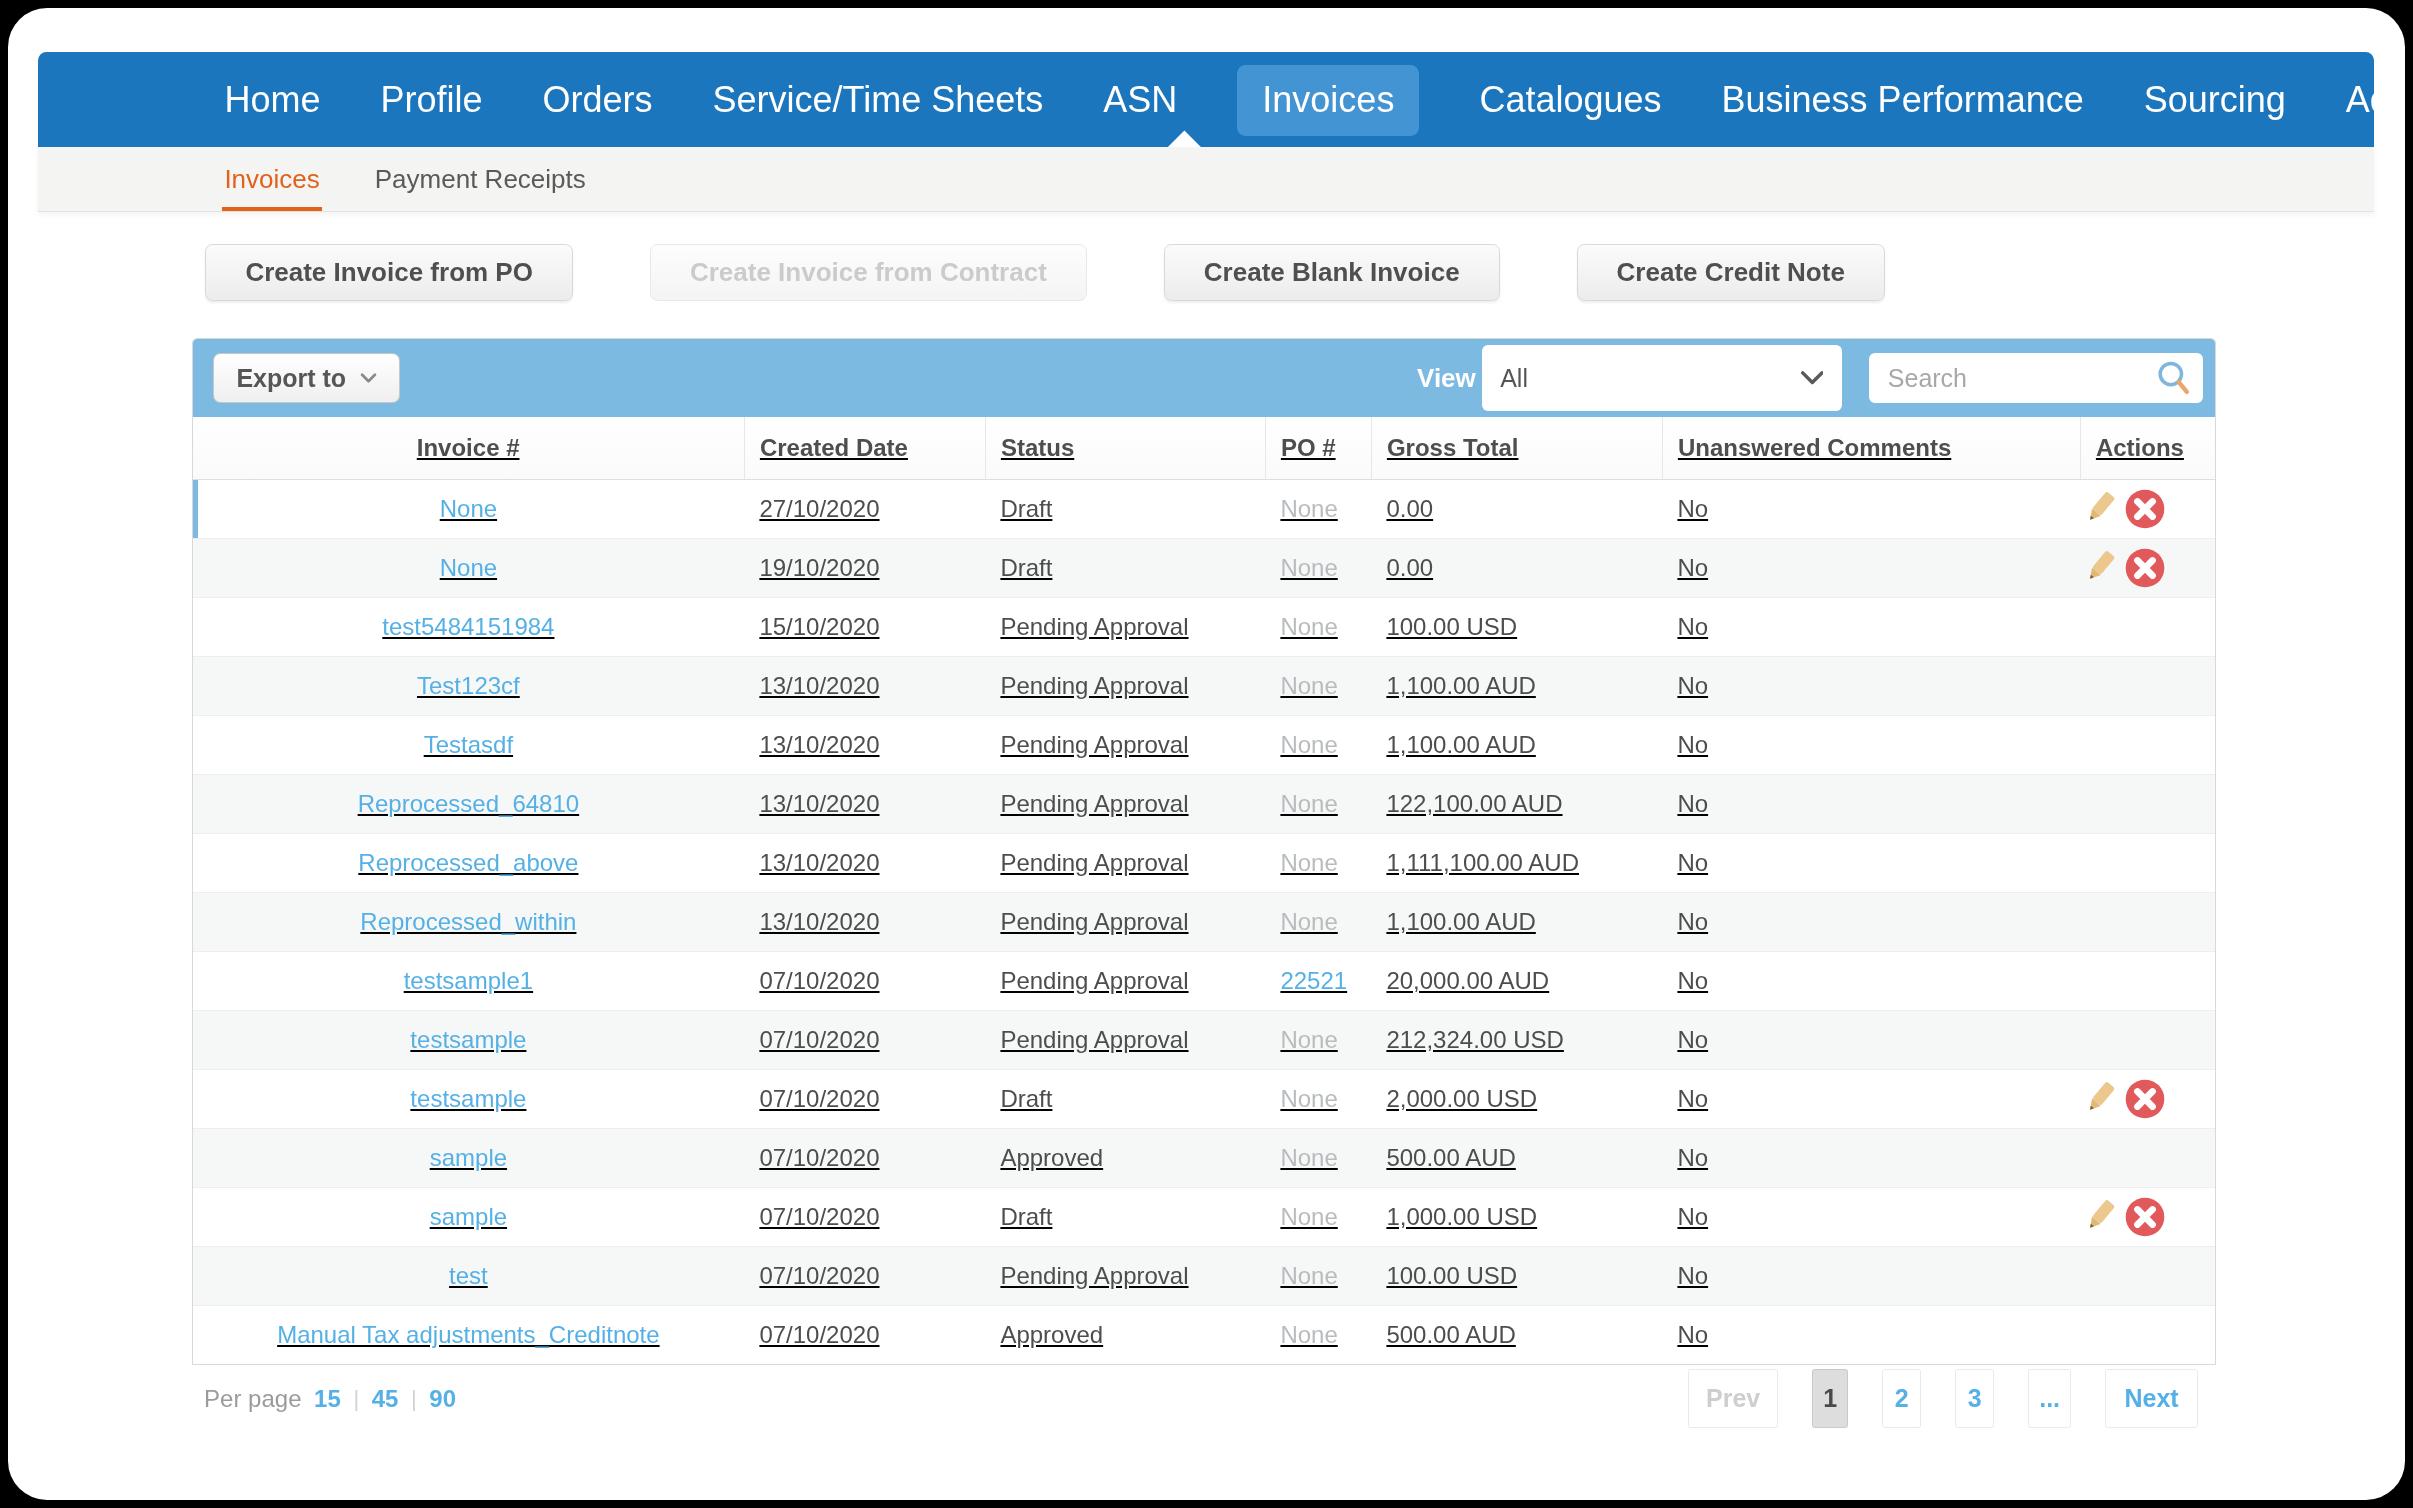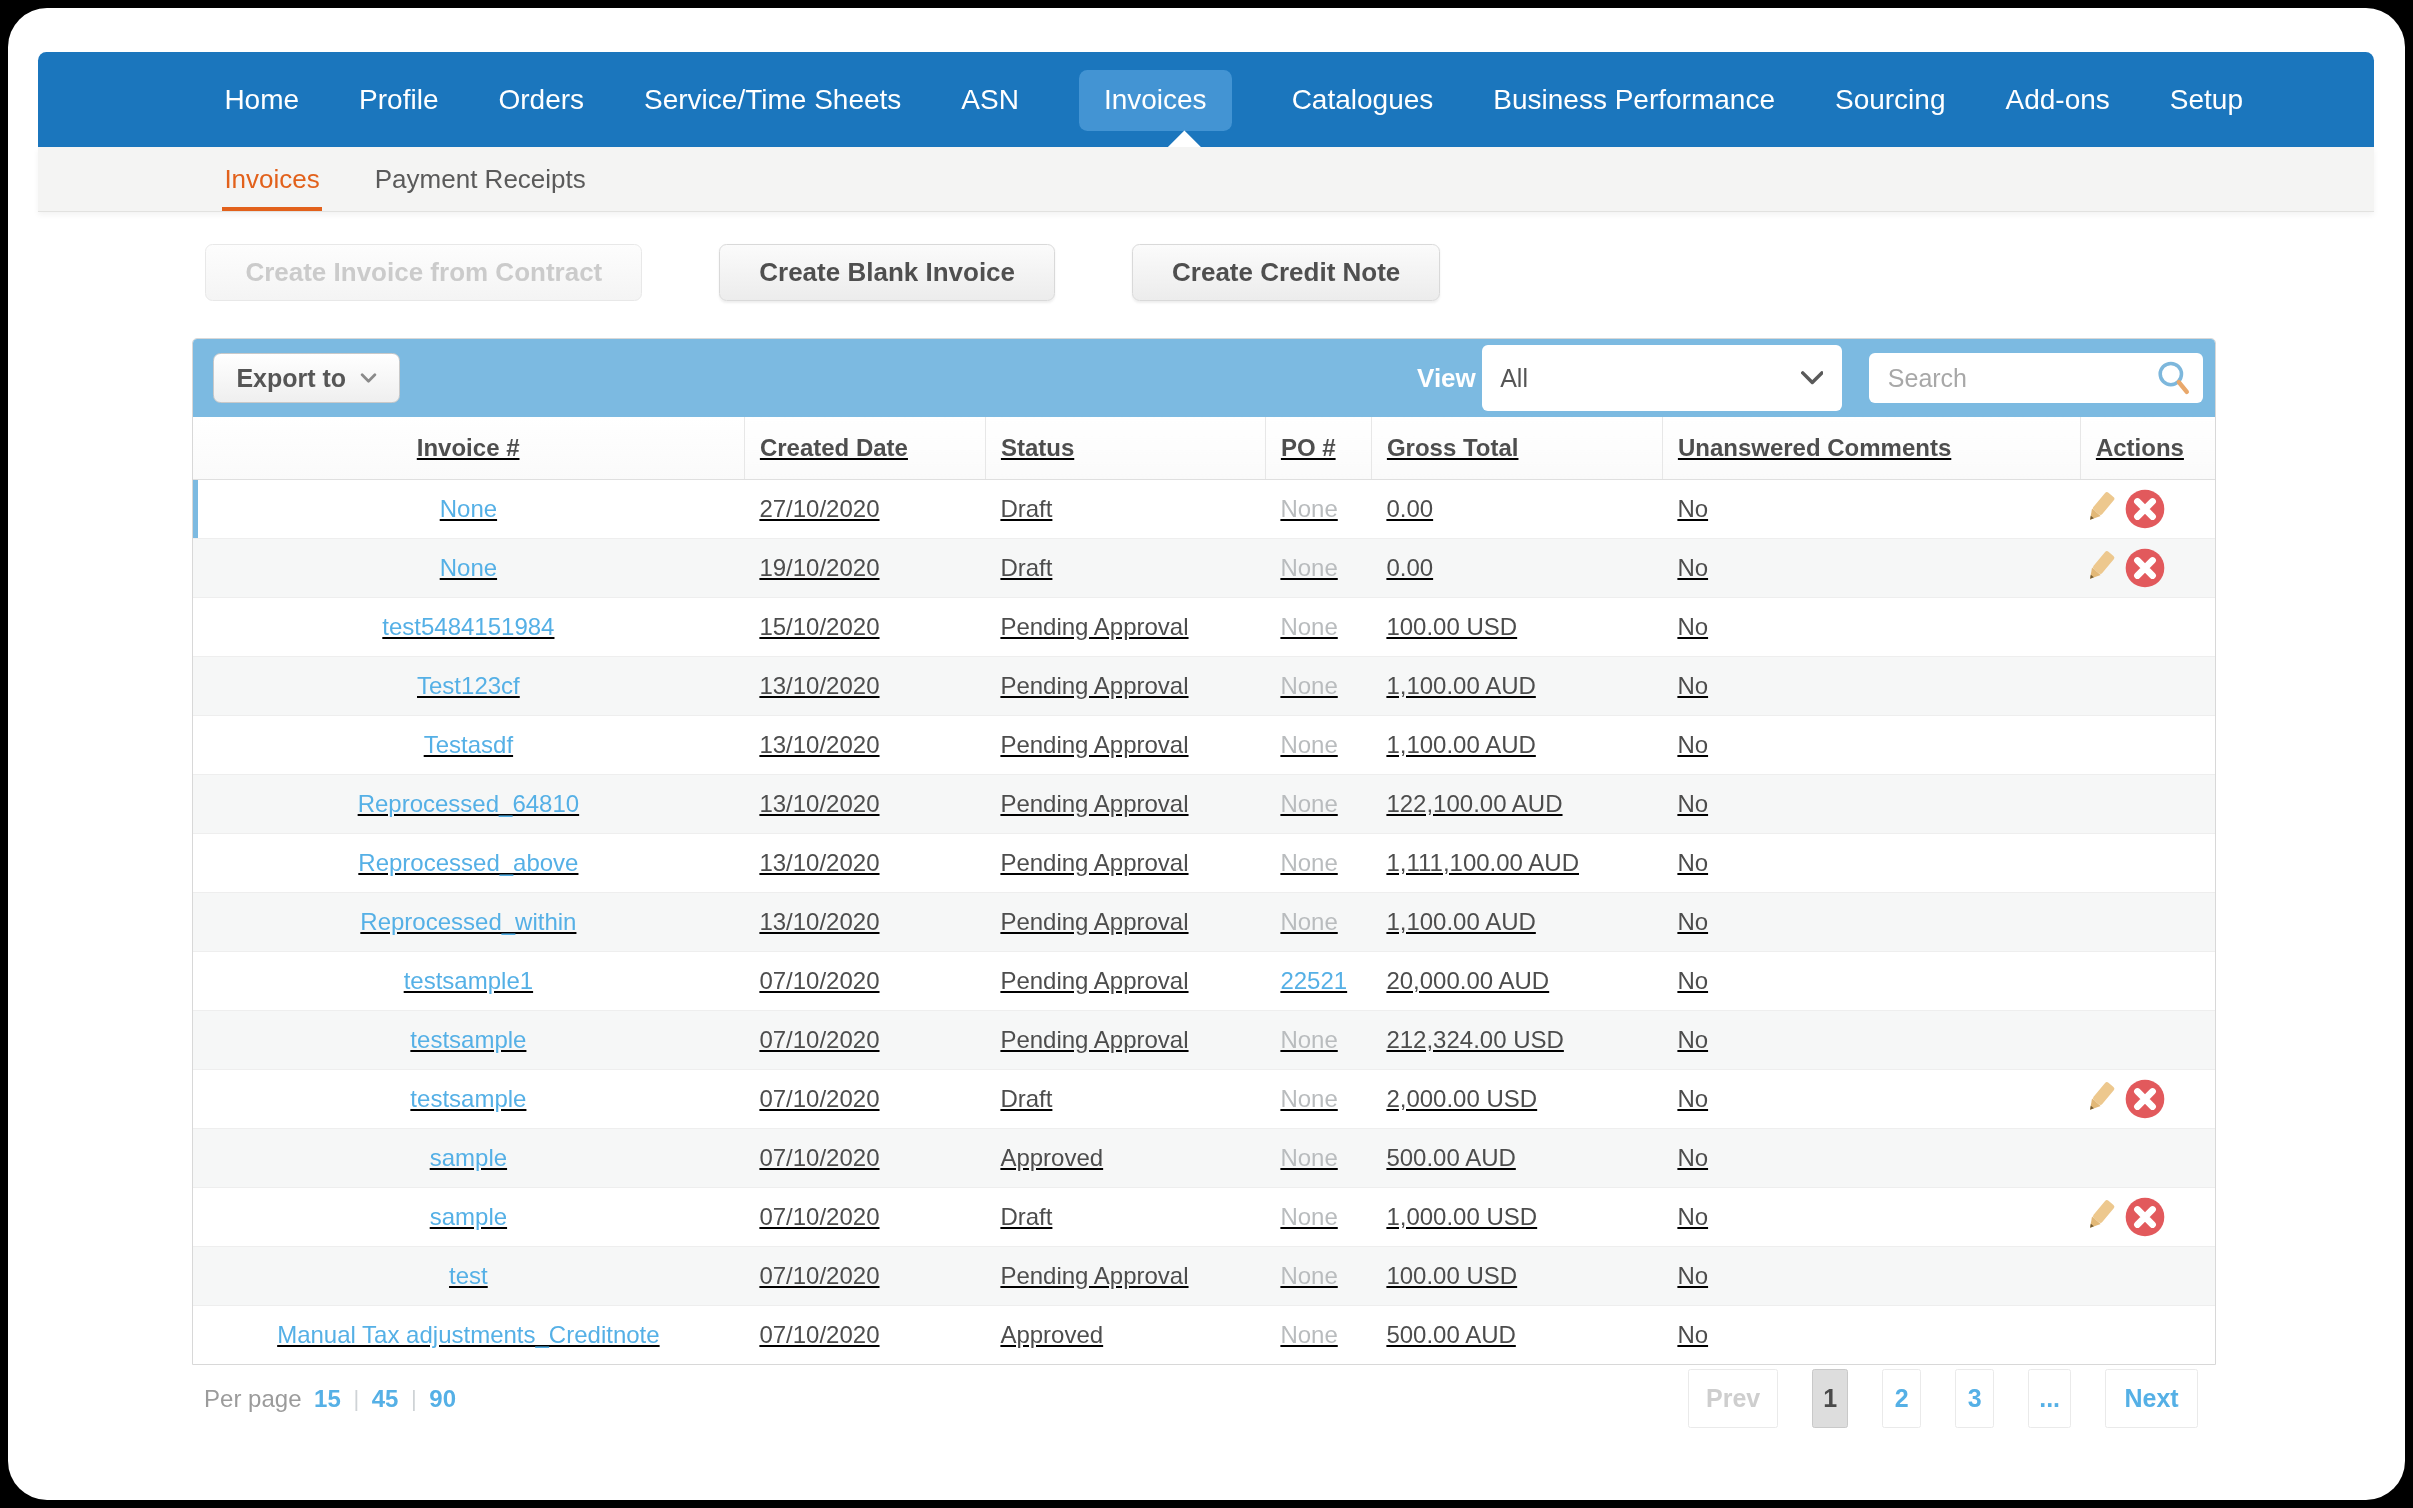--- a/index.html
+++ b/index.html
@@ -8,21 +8,21 @@
     --delete-red:#e2595c; --pencil-tan:#edc88e;
   }
   *{box-sizing:border-box;}
   html,body{margin:0;padding:0;}
   body{width:2413px;height:1508px;background:#000;font-family:"Liberation Sans","DejaVu Sans",sans-serif;position:relative;overflow:hidden;}
   .card{position:absolute;inset:8.4px;background:#fff;border-radius:39px;overflow:hidden;}
 
   
   .topnav{position:absolute;left:30px;top:44px;width:2336px;height:96px;background:var(--nav-blue);
     border-radius:8.4px 8.4px 0 0;display:flex;align-items:center;gap:60px;padding-left:186px;}
-  .nav-item{color:#fff;font-size:28px;font-weight:500;text-decoration:none;white-space:nowrap;cursor:pointer;}
+  .nav-item{color:#fff;font-size:36px;font-weight:500;text-decoration:none;white-space:nowrap;cursor:pointer;}
   .nav-item.active{background:var(--active-blue);padding:14.2px 25px;border-radius:8.4px;}
 
   
   .subnav{position:absolute;left:30px;top:139px;width:2336px;height:65px;background:#f4f4f3;
     border-bottom:0.8px solid #e2e2e0;box-shadow:0 3.4px 5.9px rgba(0,0,0,.05);
     display:flex;align-items:center;gap:55px;padding-left:186px;}
   .caret{position:absolute;left:1129px;top:-17px;width:34px;height:17px;background:#fff;
     clip-path:polygon(50% 0,0 100%,100% 100%);}
   .subnav-item{font-size:26px;color:#5a5a5a;position:relative;cursor:pointer;text-decoration:none;}
   .subnav-item.active{color:var(--orange);}
@@ -97,20 +97,21 @@
       <a class="nav-item">Setup</a>
     </nav>
 
   <div class="subnav">
     <div class="caret"></div>
   <a class="subnav-item active">Invoices</a>
       <a class="subnav-item">Payment Receipts</a>
     </div>
 
   <div class="actions-row">
+      <button class="abtn">Create Invoice from PO</button>
       <button class="abtn disabled" disabled="">Create Invoice from Contract</button>
       <button class="abtn">Create Blank Invoice</button>
       <button class="abtn">Create Credit Note</button>
     </div>
 
   <div class="table-wrap">
     <div class="toolbar">
       <button class="export-btn">
         <span>Export to</span>
         <span style="line-height:0;">

